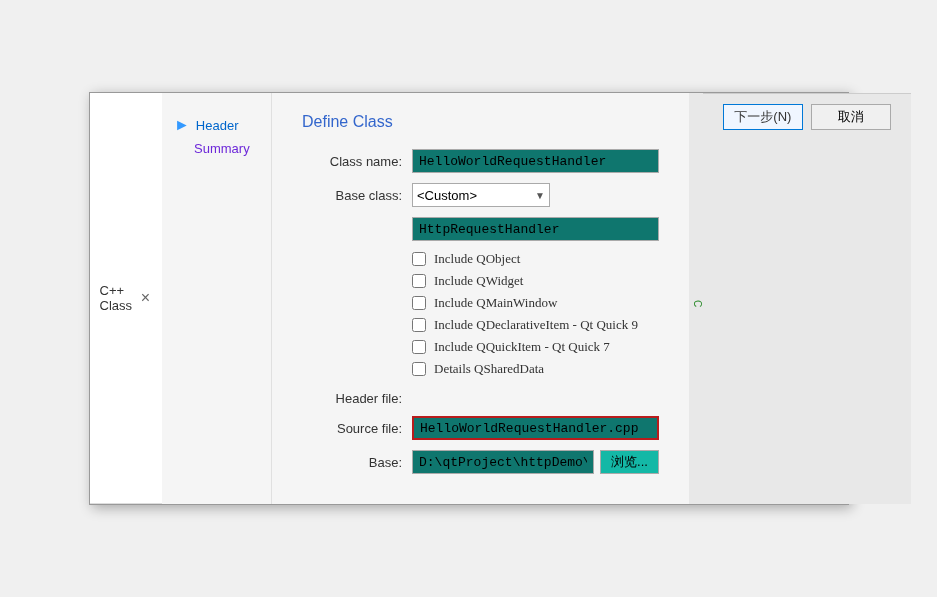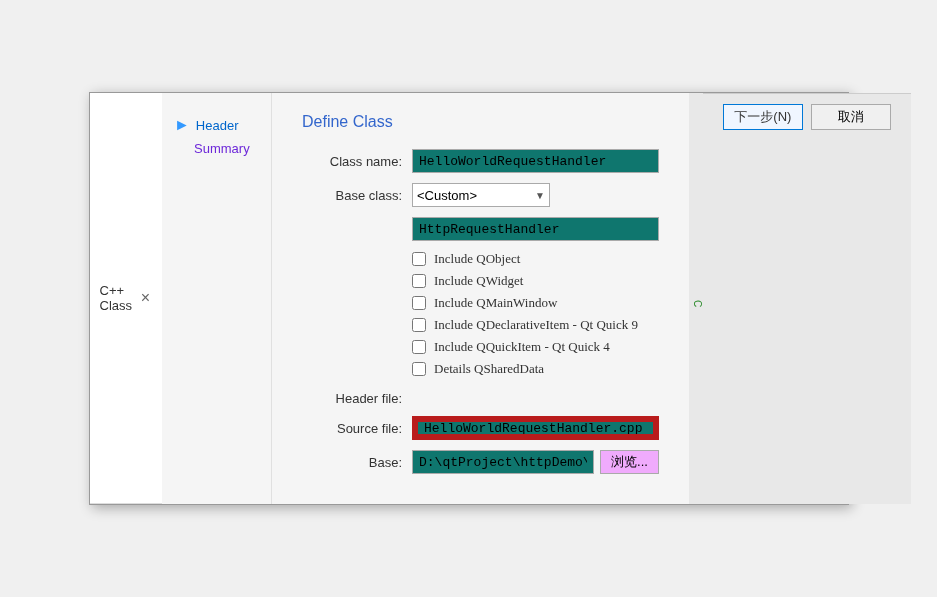--- a/index.html
+++ b/index.html
@@ -99,21 +99,21 @@
       flex: 1;
       height: 24px;
       border: 1px solid #aaa;
       background: #0f766e;
       padding: 2px 6px;
       font-size: 13px;
       font-family: "Courier New", monospace;
       outline: none;
     }
     .form-input.active-input {
-      border: 6px solid #b91c1c;
+      border: 2px solid #b91c1c;
     }
     .base-class-select {
       width: 138px;
       height: 24px;
       border: 1px solid #aaa;
       background: #fff;
       font-size: 13px;
       padding: 0 4px;
       display: flex;
       align-items: center;
@@ -166,21 +166,21 @@
       justify-content: center;
     }
     .footer-btn.primary {
       border: 1px solid #0078d7;
       background: #f0f6ff;
       color: #333;
     }
     .browse-btn {
       height: 24px;
       border: 1px solid #aaa;
-      background: #f0abfc;
+      background: #14b8a6;
       cursor: pointer;
       font-size: 13px;
       padding: 0 10px;
       margin-left: 6px;
       white-space: nowrap;
     }
     .right-edge {
       width: 14px;
       background: #e8e8e8;
       display: flex;
@@ -250,21 +250,21 @@
           <div class="checkbox-row">
             <input type="checkbox" style="">
             <span class="checkbox-label">Include QMainWindow</span>
           </div>
           <div class="checkbox-row">
             <input type="checkbox" style="">
             <span class="checkbox-label">Include QDeclarativeItem - Qt Quick 9</span>
           </div>
           <div class="checkbox-row">
             <input type="checkbox" style="">
-            <span class="checkbox-label">Include QQuickItem - Qt Quick 4</span>
+            <span class="checkbox-label">Include QQuickItem - Qt Quick 7</span>
           </div>
           <div class="checkbox-row">
             <input type="checkbox" style="">
             <span class="checkbox-label">Details QSharedData</span>
           </div>
         </div>
 
         <div class="form-row">
           <span class="form-label">Header file:</span>
         </div>

